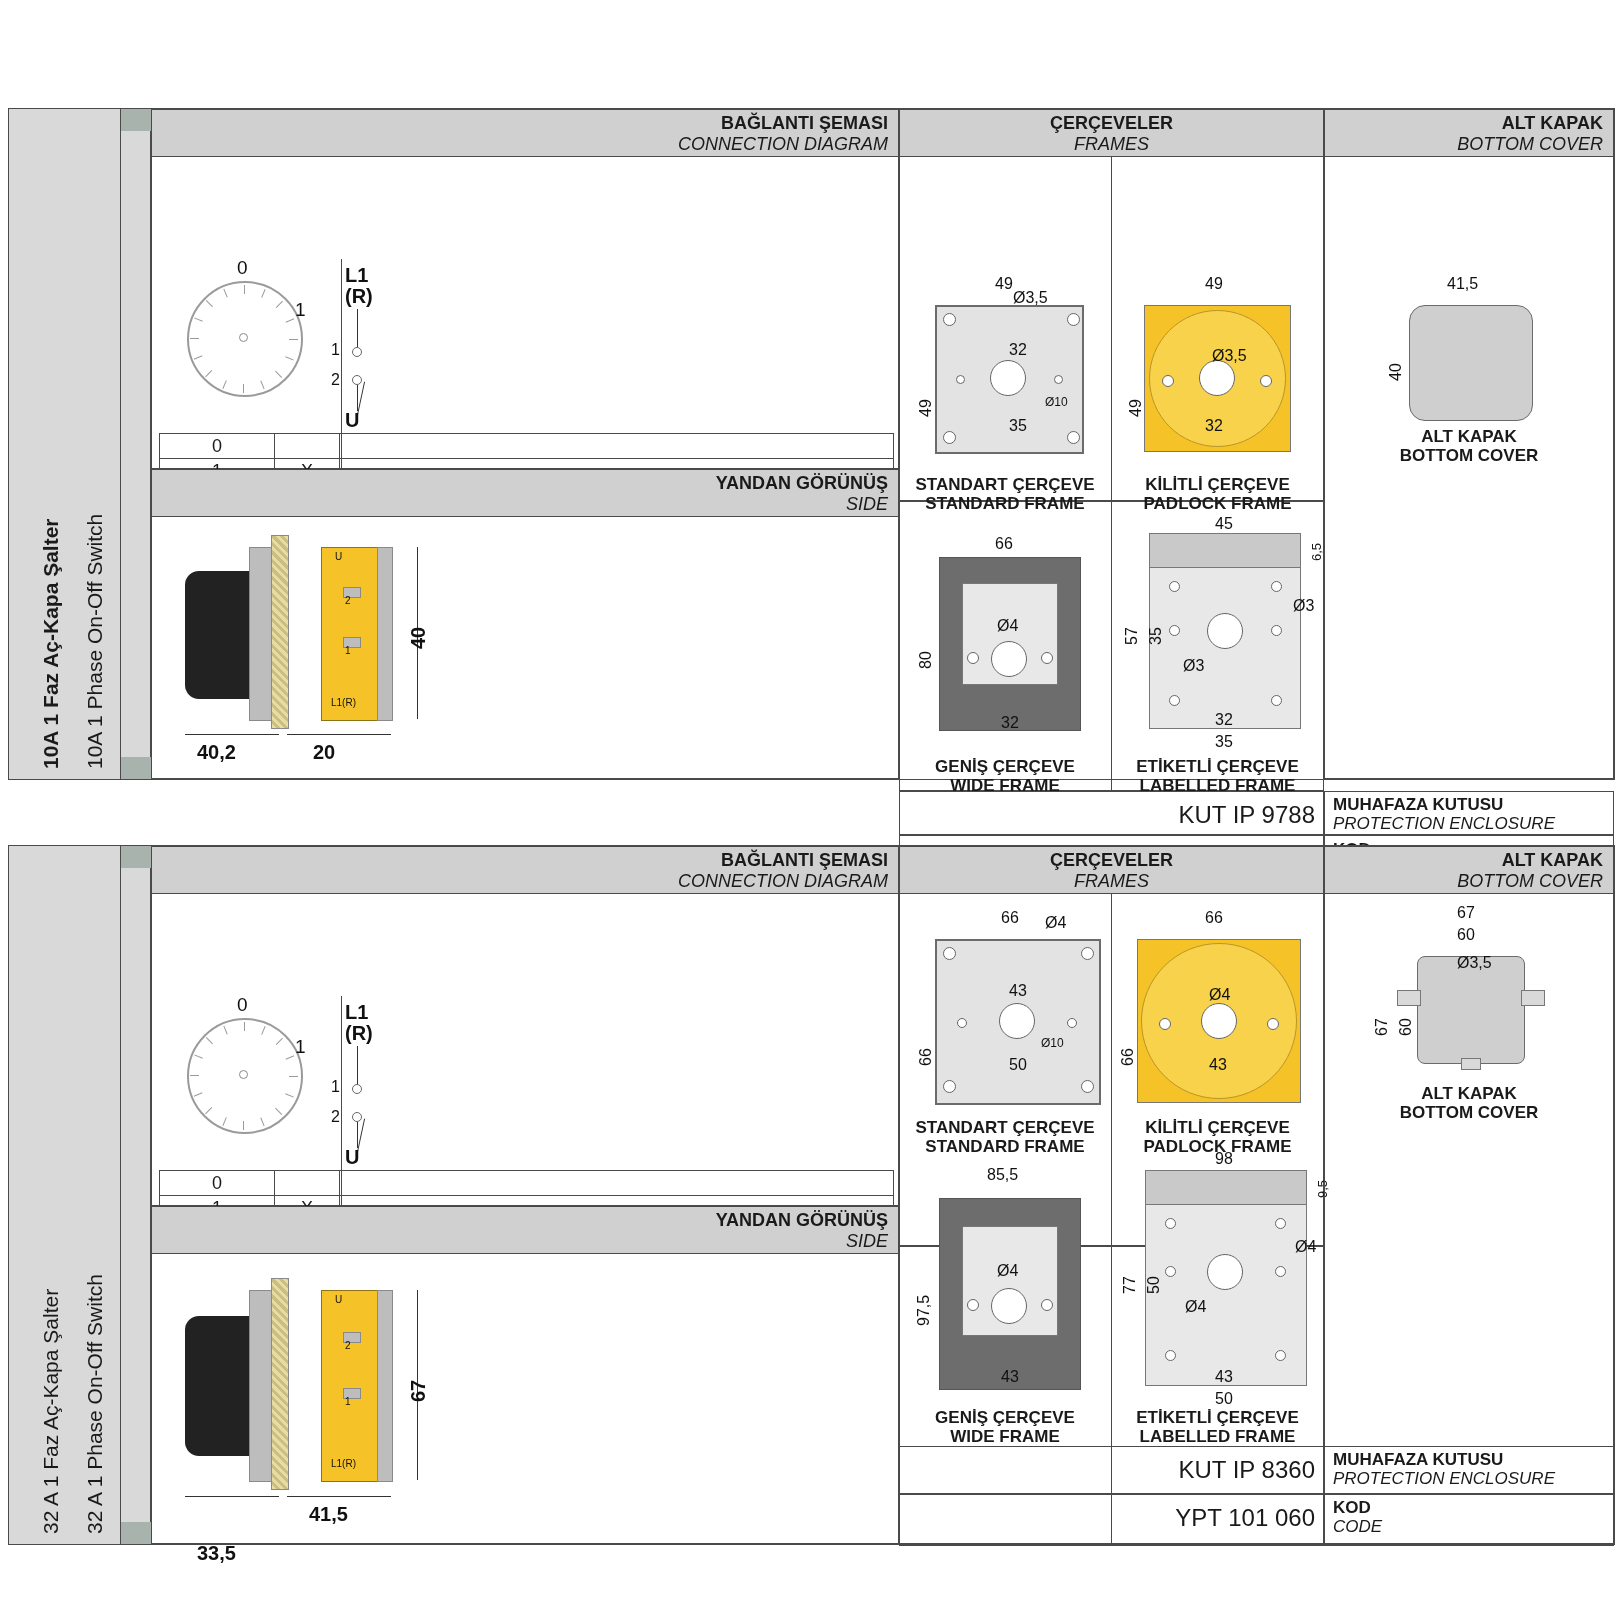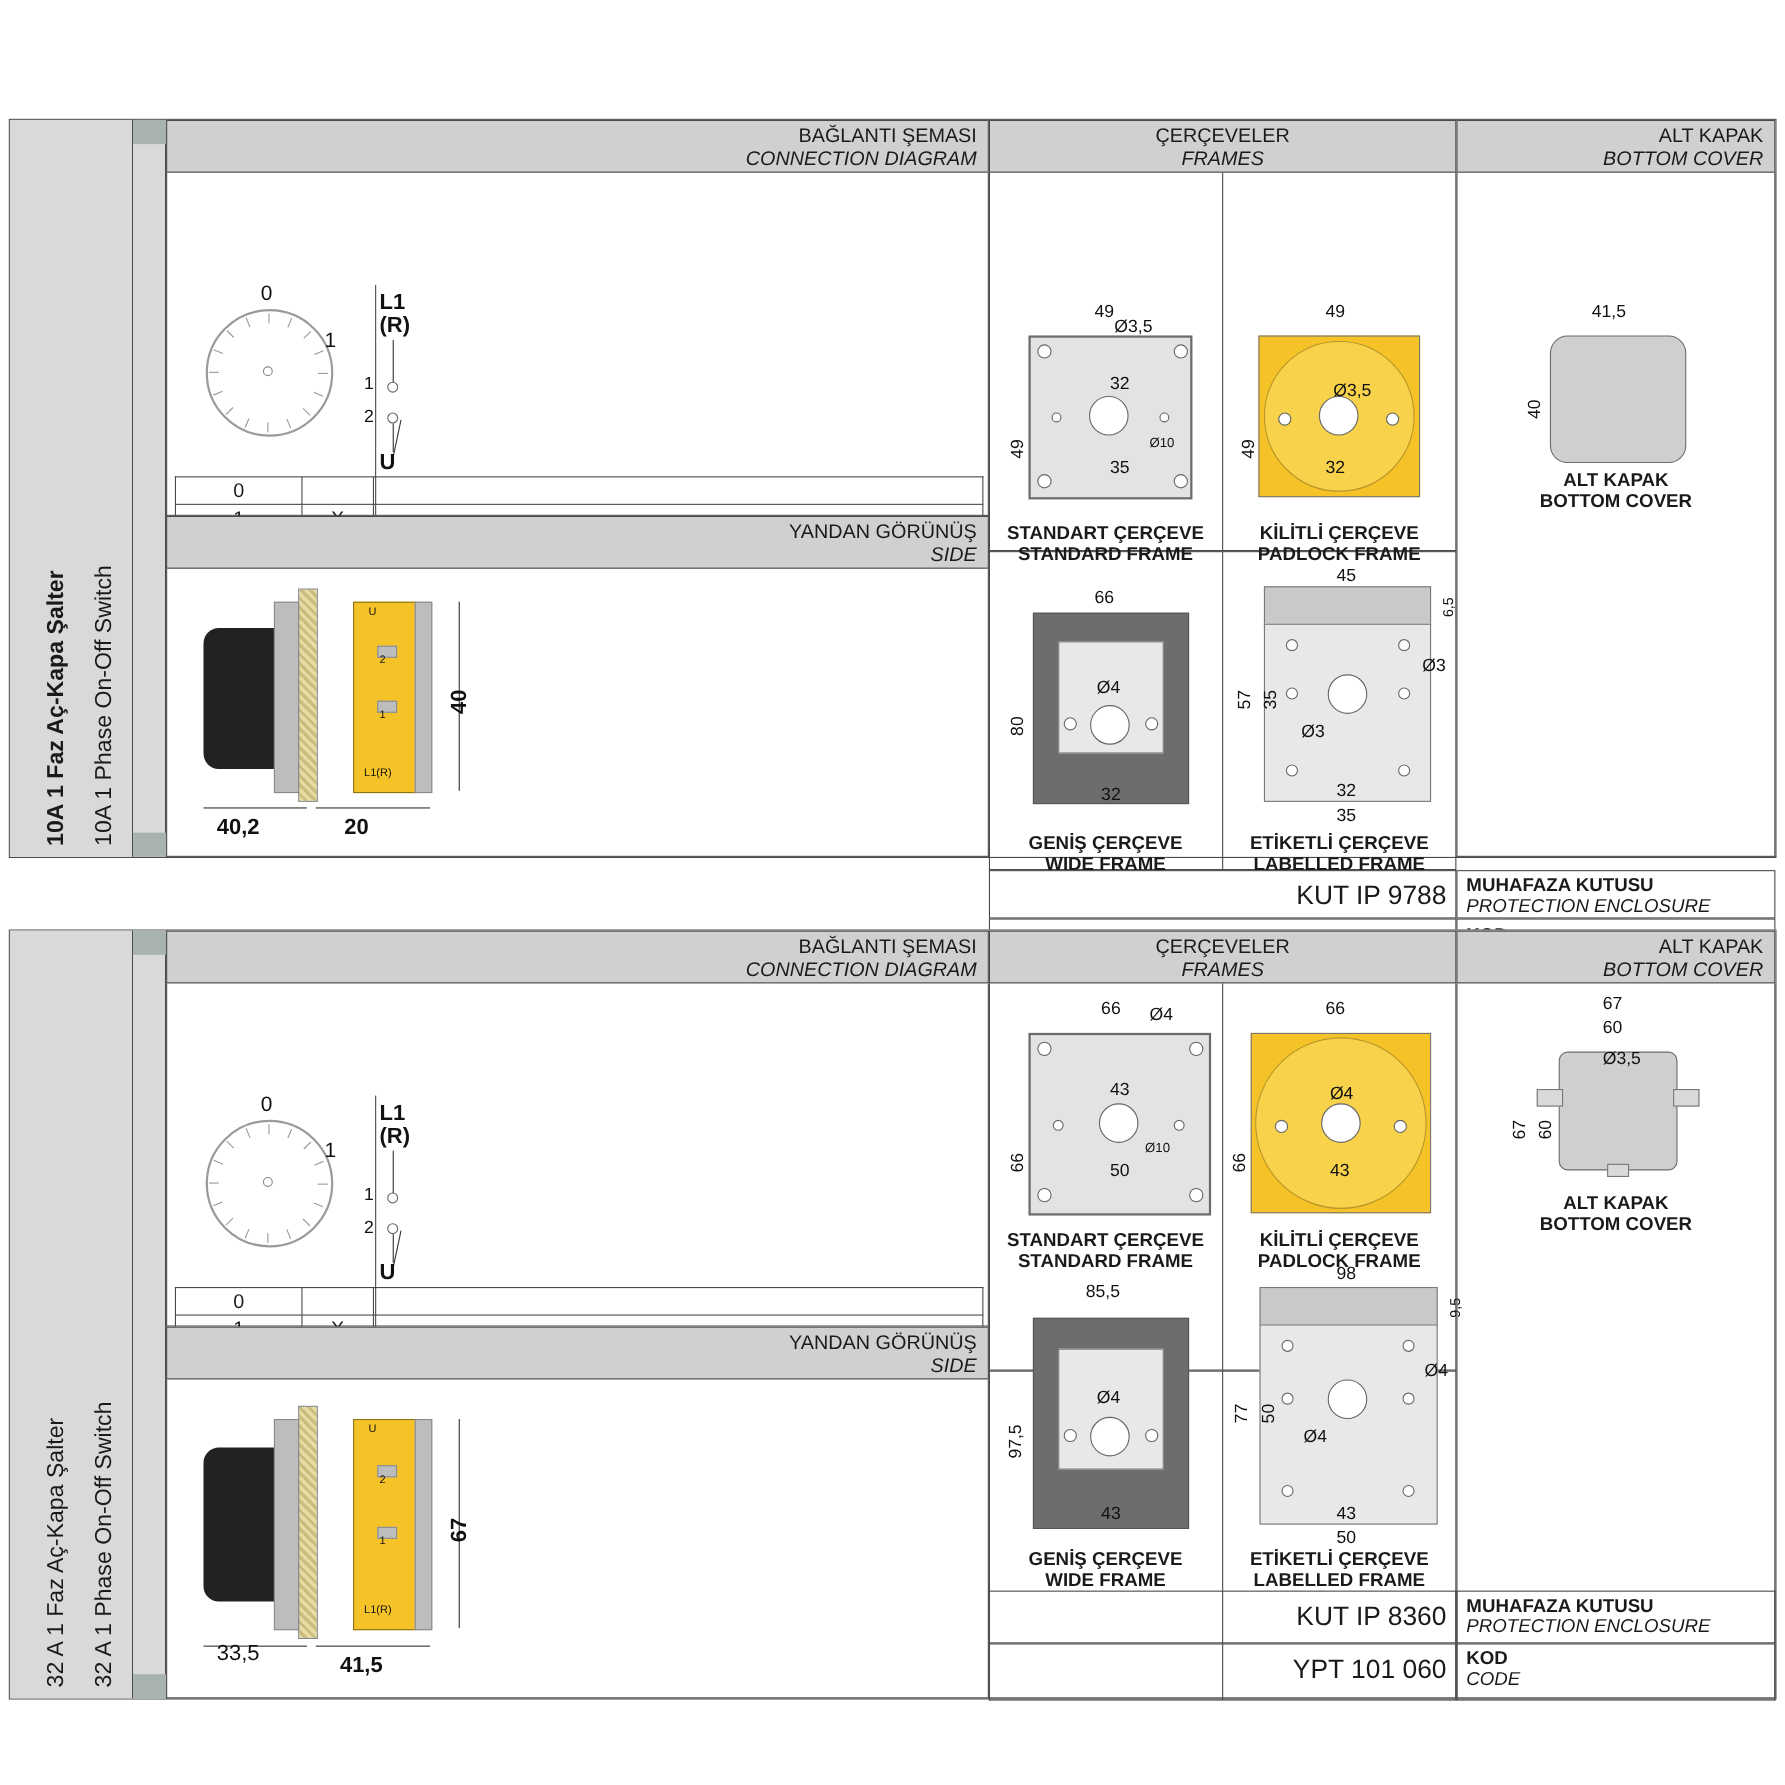--- a/index.html
+++ b/index.html
@@ -12,21 +12,21 @@
 
   
   .vstrip{position:absolute;left:0;top:0;width:112px;height:100%;background:#d9d9d9;border-right:1px solid #4a4a4a;box-sizing:border-box;}
   .vtitle{position:absolute;transform:rotate(-90deg);transform-origin:left top;white-space:nowrap;font-size:21px;}
   .vtitle.bold{font-weight:bold;}
   .greybar{position:absolute;left:112px;top:0;width:30px;height:100%;background:#d9d9d9;border-right:1px solid #4a4a4a;box-sizing:border-box;}
   .gbcap{position:absolute;left:112px;width:30px;height:22px;background:#a9b3ad;}
 
   
   .hdr{position:absolute;background:#d0d0d0;border:1px solid #4a4a4a;box-sizing:border-box;text-align:right;padding:3px 10px 2px 0;}
-  .hdr .tr{font-weight:normal;font-size:18px;line-height:21px;}
+  .hdr .tr{font-weight:bold;font-size:18px;line-height:21px;}
   .hdr .en{font-style:italic;font-size:18px;line-height:21px;}
 
   .cell{position:absolute;border:1px solid #4a4a4a;box-sizing:border-box;}
 
   .lbl{position:absolute;font-size:17px;line-height:19px;text-align:center;}
   .lbl .tr{font-weight:bold;}
   .lbl .en{font-weight:bold;}
 
   .dim{position:absolute;font-size:16px;color:#111;white-space:nowrap;}
   .dim.v{transform:rotate(-90deg);transform-origin:left top;}
@@ -348,21 +348,21 @@
   <div class="dim xsmall" style="left:326px;top:448px;">U</div>
   <div class="greyblock" style="left:334px;top:486px;width:16px;height:9px;"></div>
   <div class="dim xsmall" style="left:336px;top:494px;">2</div>
   <div class="greyblock" style="left:334px;top:542px;width:16px;height:9px;"></div>
   <div class="dim xsmall" style="left:336px;top:550px;">1</div>
   <div class="dim xsmall" style="left:322px;top:612px;">L1(R)</div>
   <div class="ln lnv" style="left:408px;top:444px;height:190px;"></div>
   <div class="dim v" style="left:398px;top:556px;font-weight:bold;font-size:20px;">67</div>
   <div class="ln lnh" style="left:176px;top:650px;width:94px;"></div>
   <div class="ln lnh" style="left:278px;top:650px;width:104px;"></div>
-  <div class="dim" style="left:188px;top:646px;font-weight:normal;font-size:20px;">33,5</div>
+  <div class="dim" style="left:188px;top:696px;font-weight:bold;font-size:20px;">33,5</div>
   <div class="dim" style="left:300px;top:657px;font-weight:bold;font-size:20px;">41,5</div>
 
   <div class="cell" style="left:890px;top:48px;width:212px;height:352px;border-top:none;border-right:none;"></div>
   <div class="cell" style="left:1102px;top:48px;width:213px;height:352px;border-top:none;"></div>
   <div class="cell" style="left:890px;top:400px;width:212px;height:300px;border-right:none;"></div>
   <div class="cell" style="left:1102px;top:400px;width:213px;height:300px;"></div>
 
   <div class="whiteplate" style="left:926px;top:93px;width:162px;height:162px;background:#e3e3e3;border:2px solid #6b6b6b;"></div>
   <div class="hole" style="left:990px;top:157px;width:34px;height:34px;"></div>
   <div class="smallhole" style="left:934px;top:101px;"></div>

